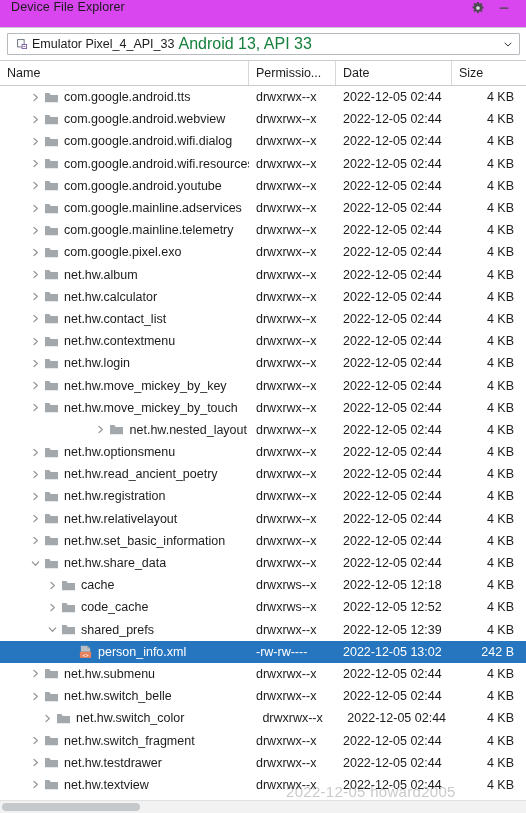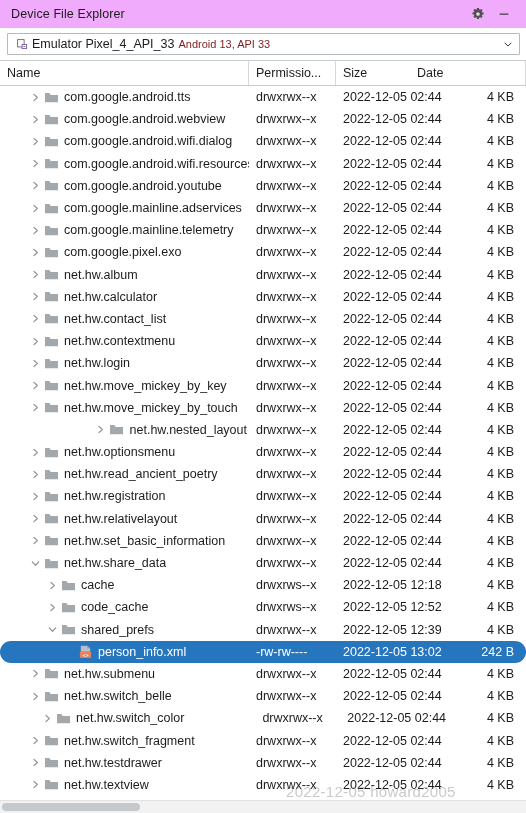--- a/index.html
+++ b/index.html
@@ -22,24 +22,24 @@
     position: relative;
     box-sizing: border-box;
     background: #ffffff;
     display: flex;
     flex-direction: column;
   }
 
   
   .titlebar {
     height: 28px;
-    background: #f0abfc;
+    background: #d946ef;
     border-bottom: 1px solid #c9cccf;
     display: flex;
-    align-items: center;
+    align-items: flex-start;
     padding: 0 6px 0 11px;
     box-sizing: border-box;
     flex: 0 0 auto;
   }
   .titlebar .title {
     font-size: 12.5px;
     color: #1c1c1c;
     letter-spacing: 0.1px;
     flex: 1 1 auto;
     white-space: nowrap;
@@ -84,22 +84,22 @@
     display: inline-flex;
     align-items: center;
     justify-content: center;
   }
   .device-combo .dev-name {
     font-size: 12.5px;
     color: #1c1c1c;
     white-space: nowrap;
   }
   .device-combo .dev-desc {
-    font-size: 11px;
-    color: #7f1d1d;
+    font-size: 16px;
+    color: #15803d;
     margin-left: 4px;
     white-space: nowrap;
     flex: 1 1 auto;
   }
   .device-combo .dev-arrow {
     flex: 0 0 auto;
     width: 14px;
     display: inline-flex;
     align-items: center;
     justify-content: center;
@@ -147,21 +147,20 @@
     display: flex;
     align-items: center;
     box-sizing: border-box;
     white-space: nowrap;
     font-size: 12.5px;
     color: #1c1c1c;
   }
   .row.selected {
     background: #2675bf;
     color: #ffffff;
-    border-radius: 11px;
   }
   .cell-name {
     width: 249px;
     display: flex;
     align-items: center;
     box-sizing: border-box;
     overflow: hidden;
     position: relative;
   }
   .cell-name .label {
@@ -289,22 +288,22 @@
         </svg>
       </span>
     </div>
   </div>
 
   <div class="table-wrap">
 
     <div class="col-head">
       <div class="ch c-name">Name</div>
       <div class="ch c-perm">Permissio...</div>
+      <div class="ch c-date">Date</div>
       <div class="ch c-size">Size</div>
-      <div class="ch c-date">Date</div>
     </div>
 
     <div class="rows" id="rows">
         <div class="row">
           <div class="cell-name" style="padding-left: 28px;">
             <span class="chev">
               <svg width="11" height="11" viewBox="0 0 12 12">
                 <path d="M4.3 2.5 L8 6 L4.3 9.5" fill="none" stroke="#8b8e92" stroke-width="1.25" stroke-linecap="round" stroke-linejoin="round"></path>
               </svg>
             </span>

